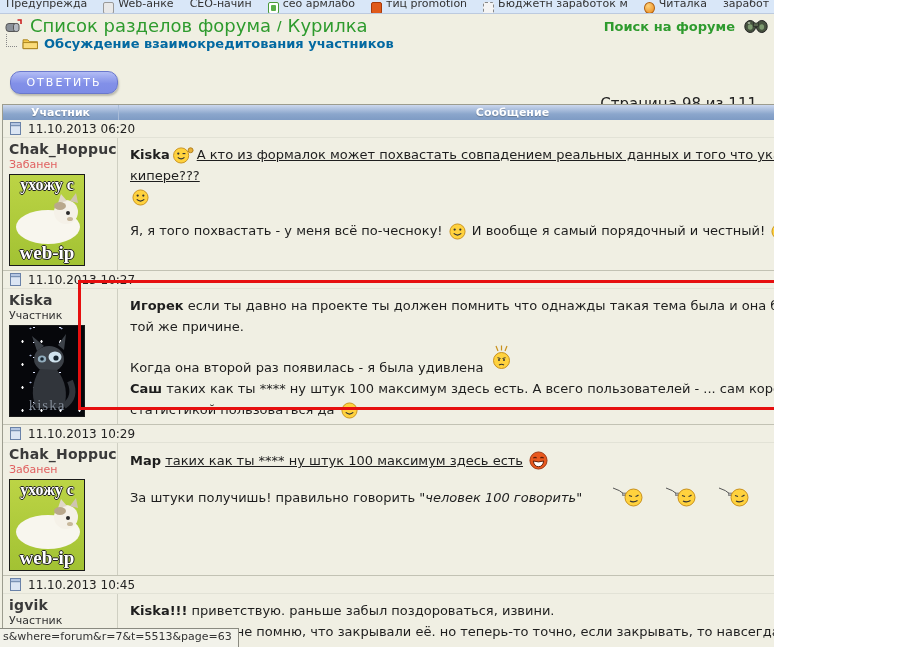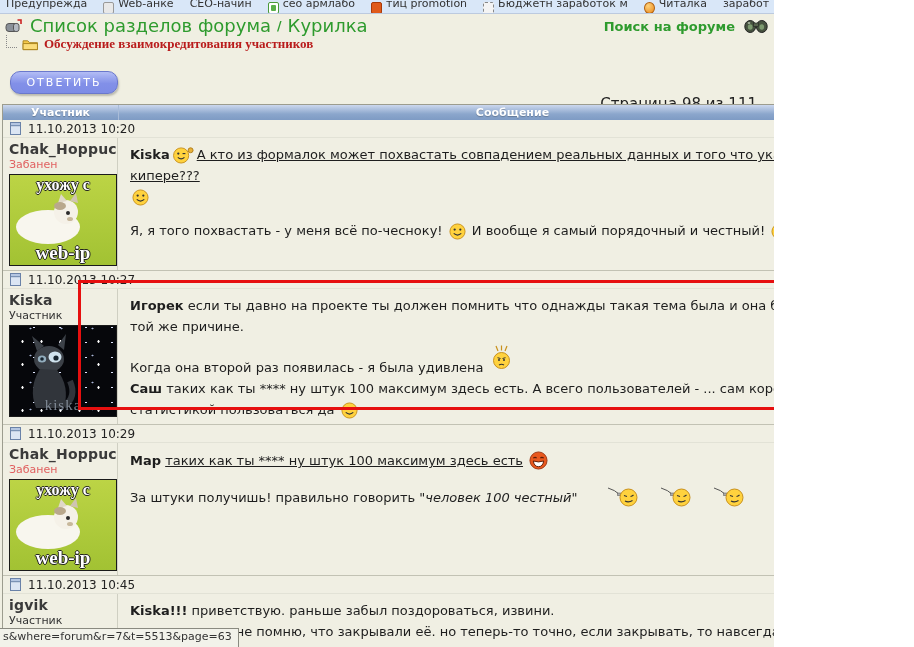--- a/index.html
+++ b/index.html
@@ -19,21 +19,21 @@
   .bm-ic.ball{background:radial-gradient(circle at 35% 30%,#ffd27a,#e8861a);border:1px solid #b06010;border-radius:50%;}
   
   .crumbrow{position:absolute;top:16px;left:5px;height:18px;display:flex;align-items:center;gap:6px;}
   .crumb{font-size:18px;font-weight:normal;color:#2e9b2e;}
   .crumb-sep{font-size:12.5px;font-weight:bold;color:#2e9b2e;}
   .searchrow{position:absolute;top:16px;right:6px;height:20px;display:flex;align-items:center;gap:9px;}
   .search-lbl{font-size:13px;font-weight:bold;color:#2e9b2e;}
   
   .threadrow{position:absolute;top:36px;left:6px;display:flex;align-items:center;gap:5px;}
   .tree{width:10px;height:12px;border-left:1px dotted #888;border-bottom:1px dotted #888;margin-top:-6px;}
-  .thread-title{font-size:13px;font-weight:bold;color:#b91c1c;font-family:Liberation Serif, serif;}
+  .thread-title{font-size:13px;font-weight:bold;color:#0369a1;}
   
   .replybtn{position:absolute;top:71px;left:10px;width:106px;height:21px;border-radius:10px;
     background:linear-gradient(#b3bdf5,#8290e8 55%,#7d8ce6);border:1px solid #6a78cc;
     box-shadow:1px 2px 2px rgba(90,90,80,.35);color:#fff;font-size:11px;font-weight:normal;
     letter-spacing:2px;text-align:center;line-height:21px;cursor:pointer;}
   
   .pager{position:absolute;top:95px;right:17px;font-size:15px;color:#222;}
   
   .ftable{position:absolute;top:104px;left:2px;width:903px;bottom:0;
     border:1px solid #9c9c8e;border-bottom:none;background:#f0efe3;}
@@ -47,21 +47,21 @@
   .daterow:first-child{border-top:none;}
   .datetxt{font-size:12px;color:#222;}
   .dspacer{flex:1;}
   .clip{margin-right:10px;}
   .postrow{display:flex;justify-content:center;}
   .ucell{width:115px;min-width:115px;box-sizing:border-box;padding:3px 4px 4px 6px;border-right:1px solid #cfcfc2;}
   .uname{font-size:14px;font-weight:bold;color:#3a3a3a;letter-spacing:.2px;}
   .ustatus{font-size:11px;margin-top:1px;}
   .ustatus.banned{color:#e06060;}
   .ustatus.member{color:#333;}
-  .avatar{width:74px;height:90px;border:1px solid #1a1a1a;margin-top:3px;position:relative;overflow:hidden;padding-left:32px;}
+  .avatar{width:74px;height:90px;border:1px solid #1a1a1a;margin-top:3px;position:relative;overflow:hidden;}
   .av-green{background:linear-gradient(#bcd445,#a2c233);}
   .av-green .t1,.av-green .t2{position:absolute;left:0;right:0;text-align:center;color:#fff;
     font-family:"Liberation Serif","DejaVu Serif",serif;font-weight:bold;
     text-shadow:-1px 0 #222,1px 0 #222,0 -1px #222,0 1px #222;}
   .av-green .t1{top:1px;font-size:16px;}
   .av-green .t2{bottom:1px;font-size:19px;}
   .av-kiska{background-color:#06070b;
     background-image:radial-gradient(#ffffff .8px,transparent 1.4px),
       radial-gradient(#dfe6ff .6px,transparent 1.2px),
       radial-gradient(#aab6d8 .7px,transparent 1.3px);
@@ -174,21 +174,21 @@
     <div class="thead">
       <div class="th th-user">Участник</div>
       <div class="th th-msg">Сообщение</div>
     </div>
     <div id="posts">
         <div class="daterow">
           <span class="ic"><svg width="11" height="13" viewBox="0 0 11 13">
               <rect x=".5" y=".5" width="10" height="12" fill="#dbe5f3" stroke="#6a82a8"></rect>
               <rect x=".5" y=".5" width="10" height="3.2" fill="#b4c6e2" stroke="#6a82a8"></rect>
             </svg></span>
-          <span class="datetxt">11.10.2013 10:20</span>
+          <span class="datetxt">11.10.2013 06:20</span>
         </div>
         <div class="postrow">
           <div class="ucell">
             <div class="uname">Chak_Hoppuc</div>
             <div class="ustatus banned">Забанен</div>
             <div class="avatar av-green">
               <svg class="avsvg" width="74" height="90" viewBox="0 0 74 90">
                 <ellipse cx="38" cy="52" rx="32" ry="17" fill="#f8f6ee"></ellipse>
                 <circle cx="56" cy="37" r="12" fill="#f5f1e8"></circle>
                 <path d="M48 28 L51 19 L57 26 Z" fill="#e0d8c8"></path>
@@ -307,21 +307,21 @@
               <div class="t2">web-ip</div>
             </div>
           </div>
           <div class="mcell">
             <div class="mline"><b>Мар</b><span> </span><span class="mlink">таких как ты **** ну штук 100 максимум здесь есть</span><span> </span><span class="sm rofl"><svg width="19" height="19" viewBox="0 0 20 20">
                   <circle cx="10" cy="10" r="9" fill="#e8581e" stroke="#9c3410"></circle>
                   <path d="M4.5 7.5 Q6.5 6 8 7.5 M12 7.5 Q13.5 6 15.5 7.5" stroke="#5a1c08" stroke-width="1.3" fill="none"></path>
                   <path d="M4.5 10.5 Q10 12.5 15.5 10.5 Q14.5 16.5 10 16.5 Q5.5 16.5 4.5 10.5 Z" fill="#fff" stroke="#5a1c08"></path>
                 </svg></span></div>
             <div class="mline empty"></div>
-            <div class="mline"><span>За штуки получишь! правильно говорить "</span><i>человек 100 честный</i><span>"</span><span class="spacer" style="width: 28px;"></span><span class="sm tease"><svg width="31" height="21" viewBox="0 0 31 21">
+            <div class="mline"><span>За штуки получишь! правильно говорить "</span><i>человек 100 говорить</i><span>"</span><span class="spacer" style="width: 28px;"></span><span class="sm tease"><svg width="31" height="21" viewBox="0 0 31 21">
                   <path d="M1 2 Q8 4 12.5 8.5" stroke="#555" fill="none"></path>
                   <rect x="10.5" y="7" width="3.6" height="2.6" fill="#aaa" stroke="#555" stroke-width=".5"></rect>
                   <circle cx="21.5" cy="11.5" r="8.5" fill="#ffd23e" stroke="#c8901c"></circle>
                   <path d="M17 9.5 L20 10.5 M26.5 9 Q25 10.3 23.5 10.5" stroke="#333" stroke-width="1.1" fill="none"></path>
                   <path d="M18 15 Q21.5 17 25.5 14.5" stroke="#333" stroke-width="1.2" fill="none"></path>
                 </svg></span><span class="spacer" style="width: 18px;"></span><span class="sm tease"><svg width="31" height="21" viewBox="0 0 31 21">
                   <path d="M1 2 Q8 4 12.5 8.5" stroke="#555" fill="none"></path>
                   <rect x="10.5" y="7" width="3.6" height="2.6" fill="#aaa" stroke="#555" stroke-width=".5"></rect>
                   <circle cx="21.5" cy="11.5" r="8.5" fill="#ffd23e" stroke="#c8901c"></circle>
                   <path d="M17 9.5 L20 10.5 M26.5 9 Q25 10.3 23.5 10.5" stroke="#333" stroke-width="1.1" fill="none"></path>

